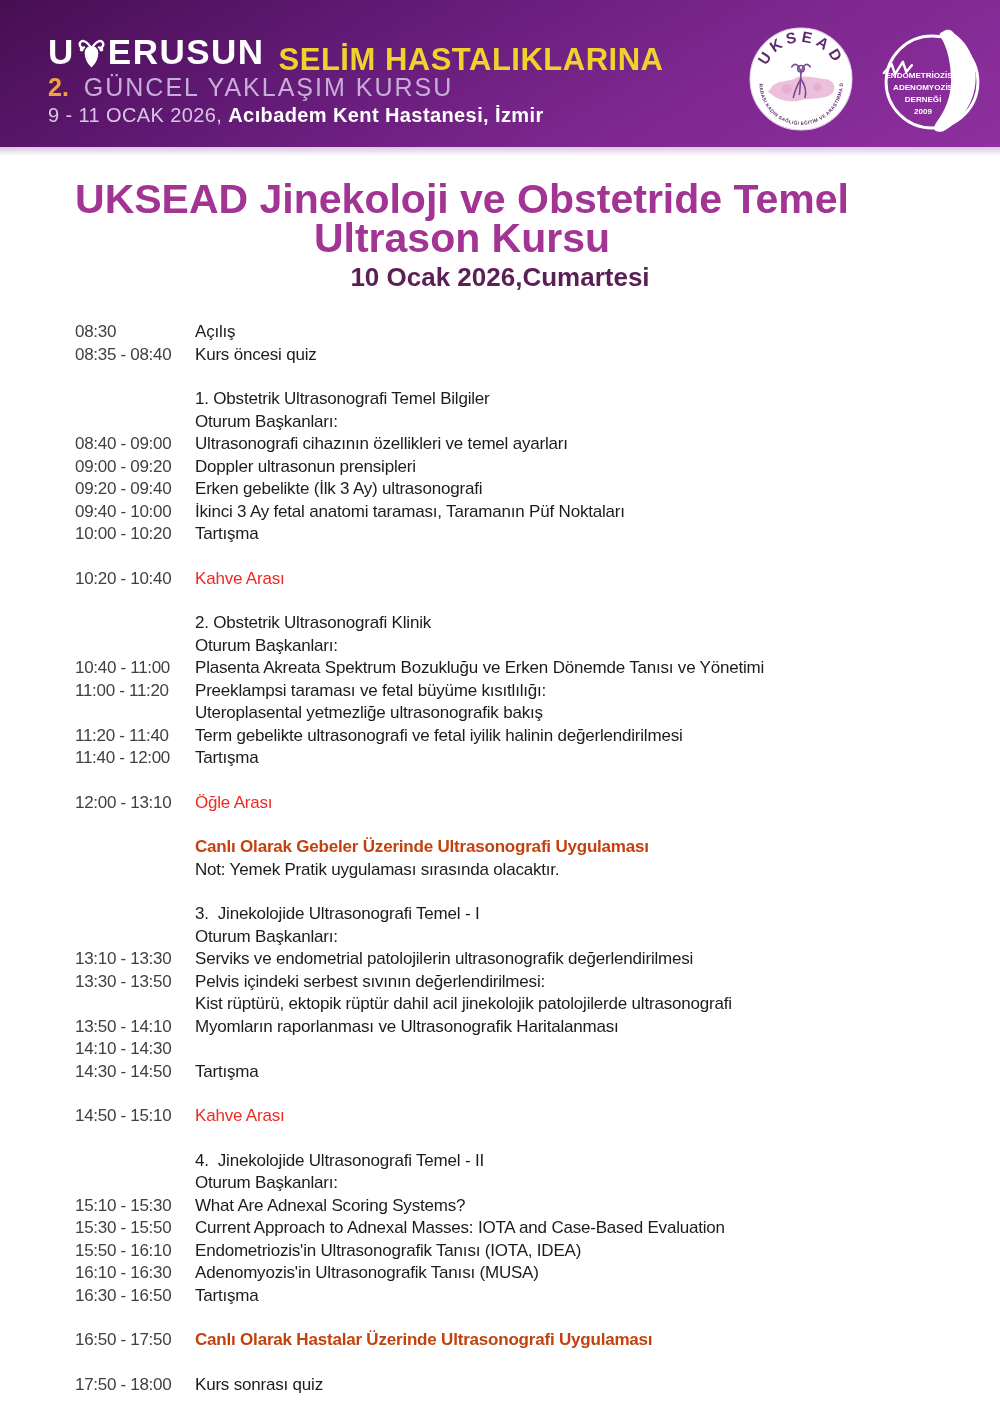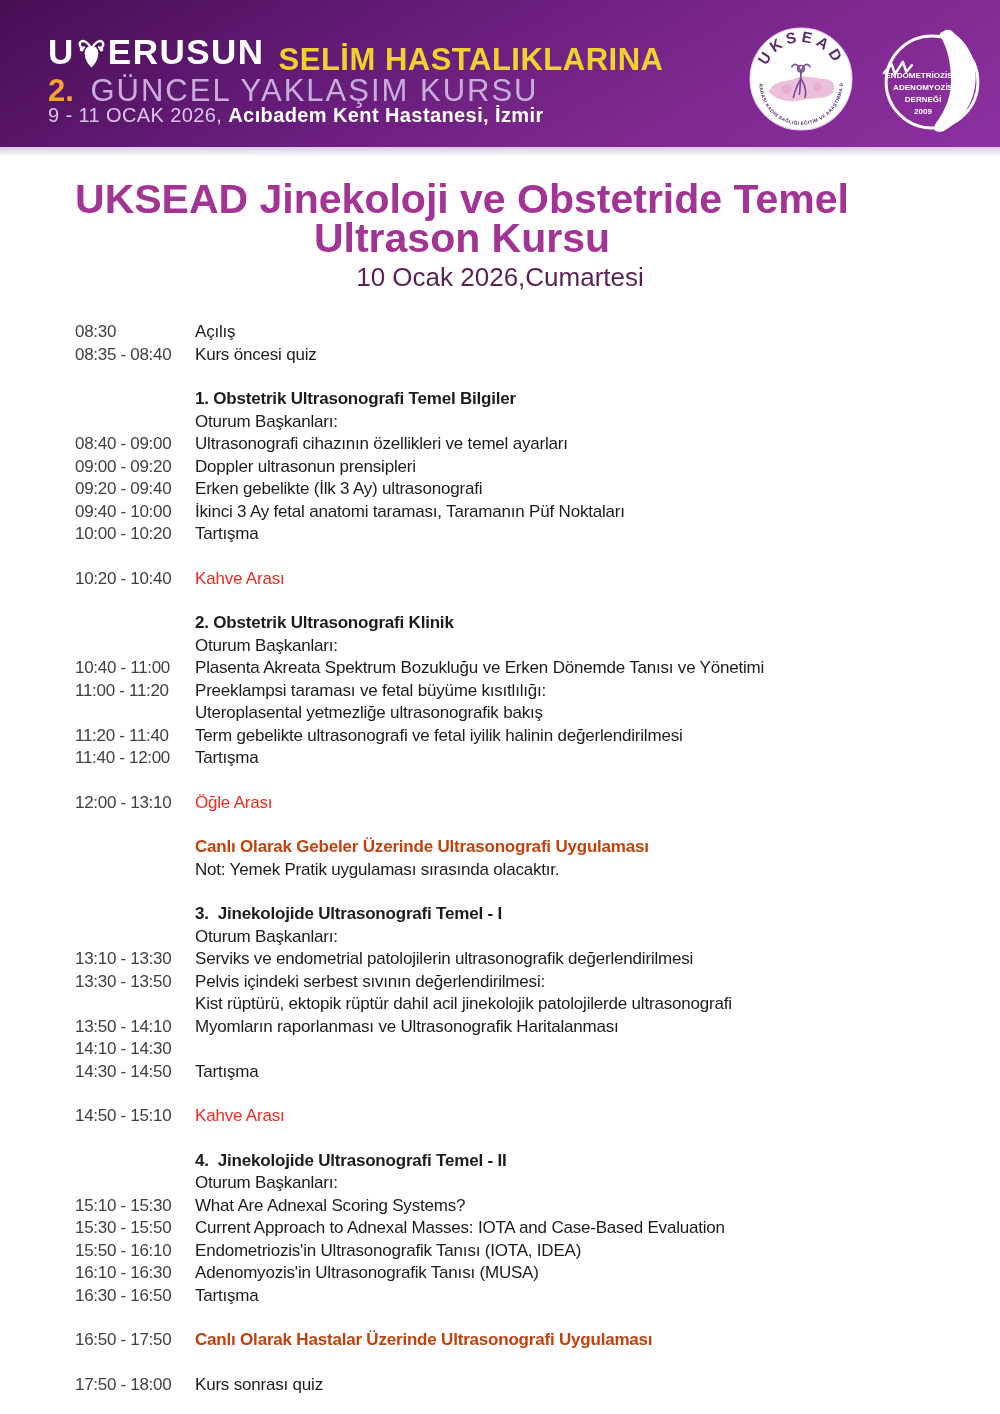--- a/index.html
+++ b/index.html
@@ -16,46 +16,46 @@
     position:absolute;left:0;top:147px;width:1000px;height:9px;
     background:linear-gradient(to bottom,rgba(170,130,190,.45),rgba(255,255,255,0));
   }
   .brand-line{
     position:absolute;left:48px;top:26px;display:flex;align-items:center;
     font-weight:800;font-size:35px;letter-spacing:1.5px;color:#ffffff;white-space:nowrap;
   }
   .brand-line .uterus-glyph{margin:2px 3px 0 3px;}
   .brand-rest{color:#eed32f;font-weight:700;font-size:31px;letter-spacing:.5px;margin-left:14px;margin-top:16px;}
   .sub-line{
-    position:absolute;left:48px;top:73px;font-size:31px;letter-spacing:2px;
+    position:absolute;left:48px;top:73px;font-size:25px;letter-spacing:2px;
     color:#c9add9;white-space:nowrap;
   }
   .sub-line .num{color:#f2a33a;font-weight:700;letter-spacing:0;margin-right:6px;}
   .info-line{
     position:absolute;left:48px;top:104px;font-size:20px;letter-spacing:.4px;
     color:#d9c6e6;white-space:nowrap;
   }
   .info-line .strong{color:#ffffff;font-weight:700;}
   .logo1{position:absolute;left:748px;top:26px;}
   .logo2{position:absolute;left:876px;top:26px;}
   
   .doc-title{
     position:absolute;top:180px;left:0;width:924px;text-align:center;
     color:#a23594;font-weight:700;font-size:41px;line-height:39px;
   }
   .doc-date{
     position:absolute;top:262px;left:0;width:1000px;text-align:center;
-    color:#5c1f55;font-weight:400;font-size:26px;
+    color:#5c1f55;font-weight:700;font-size:26px;
   }
   
   .sched{position:absolute;top:321px;left:75px;width:870px;font-size:17px;}
   .s-row{display:flex;line-height:22.5px;}
   .s-time{flex:0 0 120px;letter-spacing:-.3px;color:#404040;}
   .s-text{flex:1;letter-spacing:-.2px;white-space:pre-wrap;}
-  .s-row.bold .s-text{font-weight:700;}
+  .s-row.bold .s-text{font-weight:400;}
   .s-row.red .s-text{color:#ed2b23;}
   .s-row.accent .s-text{color:#c2410c;font-weight:700;}
   .s-blank{height:22px;}
 </style>
 </head>
 <body>
 
 <div class="banner">
 
   <div class="brand-line">

